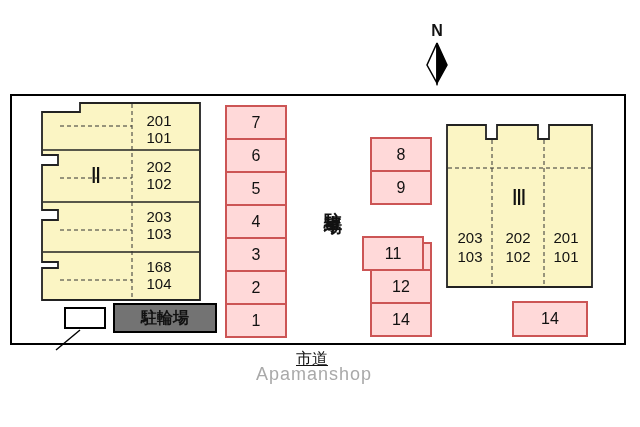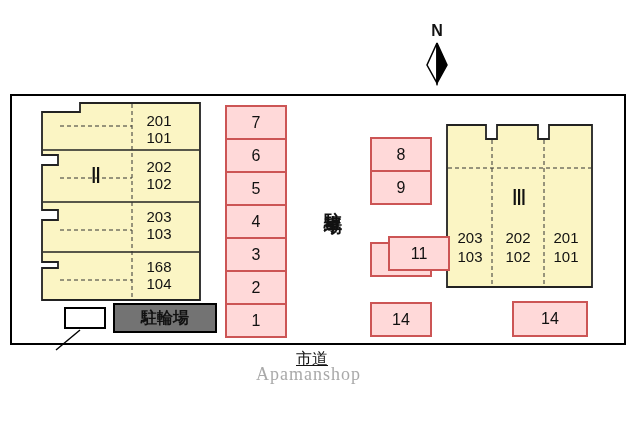--- a/index.html
+++ b/index.html
@@ -33,21 +33,21 @@
     box-sizing:border-box; background:#737373; border:2px solid #000;
     display:flex; align-items:center; justify-content:center;
     font-size:16px; font-weight:bold;
   }
   #garbage-box {
     position:absolute; left:64px; top:307px; width:42px; height:22px;
     box-sizing:border-box; background:#fff; border:2px solid #000;
   }
   #garbage-label { position:absolute; left:36px; top:348px; font-size:16px; }
   #road-label { position:absolute; left:296px; top:349px; font-size:16px;text-decoration:underline; }
-  #watermark { position:absolute; left:256px; top:364px; font-size:18px; color:#a9a9a9; letter-spacing:1px;font-family:Liberation Serif, serif; }
+  #watermark { position:absolute; left:256px; top:364px; font-size:18px; color:#a9a9a9; letter-spacing:1px; }
   #compass-n { position:absolute; left:420px; top:22px; width:34px; text-align:center; font-size:16px; font-weight:bold; }
   #compass-icon { position:absolute; left:420px; top:40px; }
 </style>
 </head>
 <body>
 
 <div id="canvas">
 
   <div id="compass-n">N</div>
   <svg id="compass-icon" width="34" height="46" viewBox="0 0 34 46">
@@ -118,21 +118,22 @@
   <div class="pcell" style="left:225px; top:204px;">4</div>
   <div class="pcell" style="left:225px; top:237px;">3</div>
   <div class="pcell" style="left:225px; top:270px;">2</div>
   <div class="pcell" style="left:225px; top:303px;">1</div>
 
   <div id="parking-lot-label">駐車場</div>
 
   <div class="pcell" style="left:370px; top:137px;">8</div>
   <div class="pcell" style="left:370px; top:170px;">9</div>
   <div class="pcell" style="left:370px; top:208px;margin-top:34px;">10</div>
-  <div class="pcell" style="left:388px; top:236px;">11</div>
+  <div class="pcell" style="left:362px; top:236px;">11</div>
+  <div class="pcell" style="left:370px; top:269px;">12</div>
   <div class="pcell" style="left:370px; top:302px;">14</div>
 
   <div class="pcell wide" style="left:512px; top:301px;">14</div>
 
   <div id="bicycle-box">
     <span>駐輪場</span>
   </div>
 
   <div id="garbage-box"></div>
 

